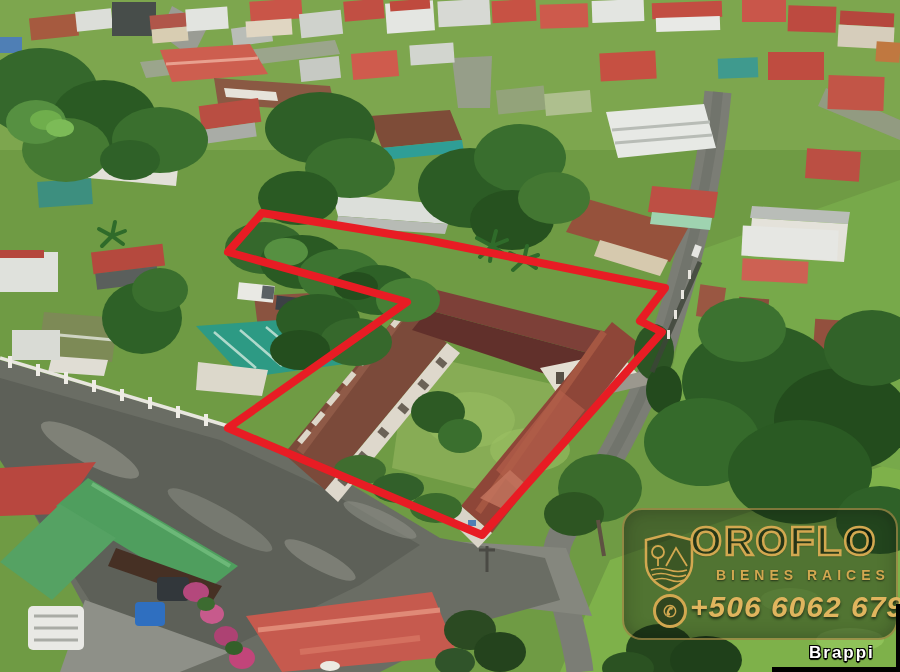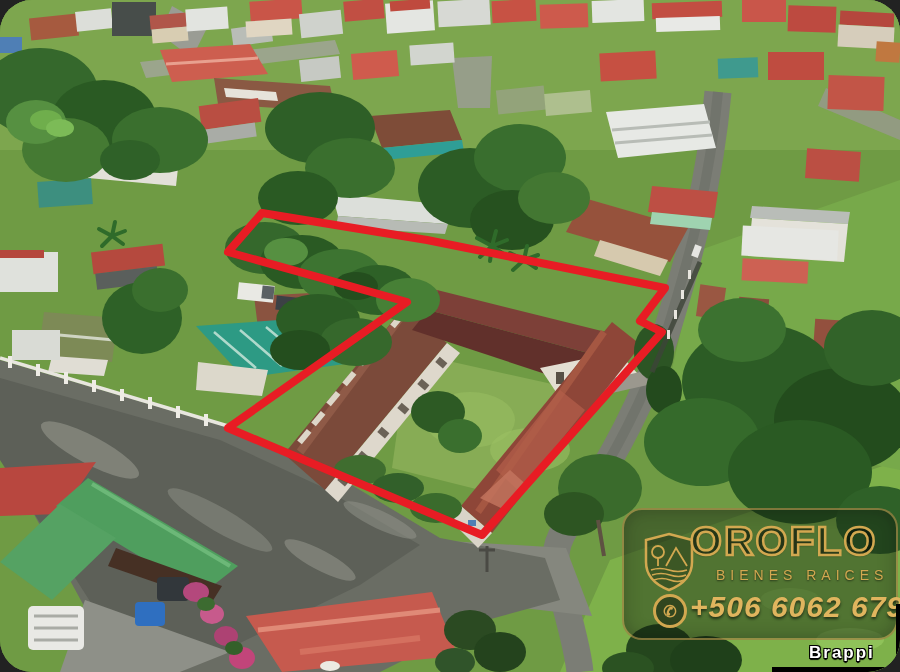--- a/index.html
+++ b/index.html
@@ -1,18 +1,18 @@
 <!DOCTYPE html>
 <html style="--boundary-red: #e81c24; --gold: #d2a850; --gold-bright: #e0b55e;"><head>
 <meta charset="utf-8">
 <style>
   html,body{margin:0;padding:0;background:#222;}
   .stage{
     position:relative;width:900px;height:672px;overflow:hidden;
-    background:#6f9b44;font-family:"Liberation Sans",sans-serif;border-radius:32px;
+    background:#6f9b44;font-family:"Liberation Sans",sans-serif;
   }
   .scene{position:absolute;left:0;top:0;width:900px;height:672px;display:block;}
   .boundary{fill:none;stroke:var(--boundary-red,#e81c24);stroke-width:8;stroke-linejoin:round;stroke-linecap:round;}
 
   
   .watermark{
     position:absolute;left:622px;top:508px;width:276px;height:132px;
     background:rgba(18,32,16,0.42);
     border:2px solid rgba(205,165,85,0.55);
     border-radius:20px;box-sizing:border-box;
@@ -23,21 +23,21 @@
     font-size:41px;font-weight:800;letter-spacing:2px;
     color:var(--gold,#d2a850);
     text-shadow:0 1px 2px rgba(0,0,0,0.55);
     white-space:nowrap;
   }
   @supports (-webkit-text-stroke: 1px black){
     .wm-brand{color:transparent;-webkit-text-stroke:2.5px var(--gold,#d2a850);}
   }
   .wm-tagline{
     position:absolute;left:92px;top:57px;width:180px;
-    font-size:14px;font-weight:400;letter-spacing:5px;
+    font-size:14px;font-weight:700;letter-spacing:5px;
     color:var(--gold,#d2a850);text-shadow:0 1px 2px rgba(0,0,0,0.6);
     white-space:nowrap;
   }
   .wm-phone{
     position:absolute;left:66px;top:80px;width:210px;
     font-size:30px;font-weight:800;font-style:italic;letter-spacing:1px;
     color:var(--gold-bright,#dfb45c);text-shadow:0 2px 3px rgba(0,0,0,0.6);
     white-space:nowrap;
   }
   .wm-shield{position:absolute;left:18px;top:22px;width:54px;height:60px;}

